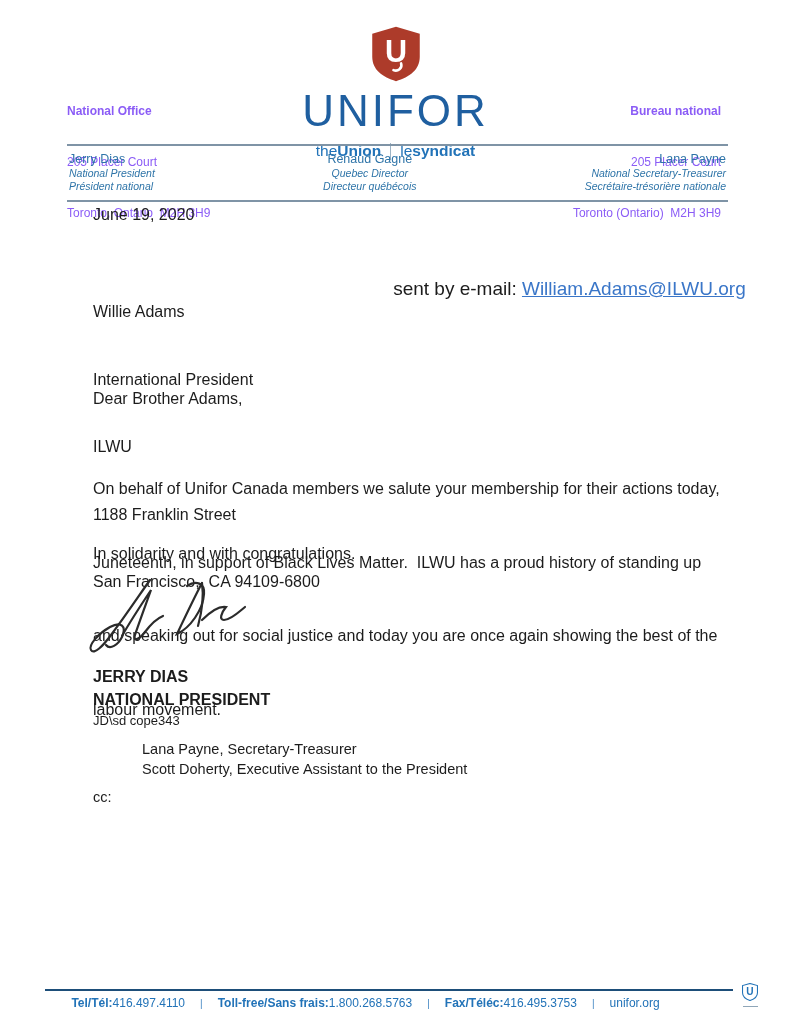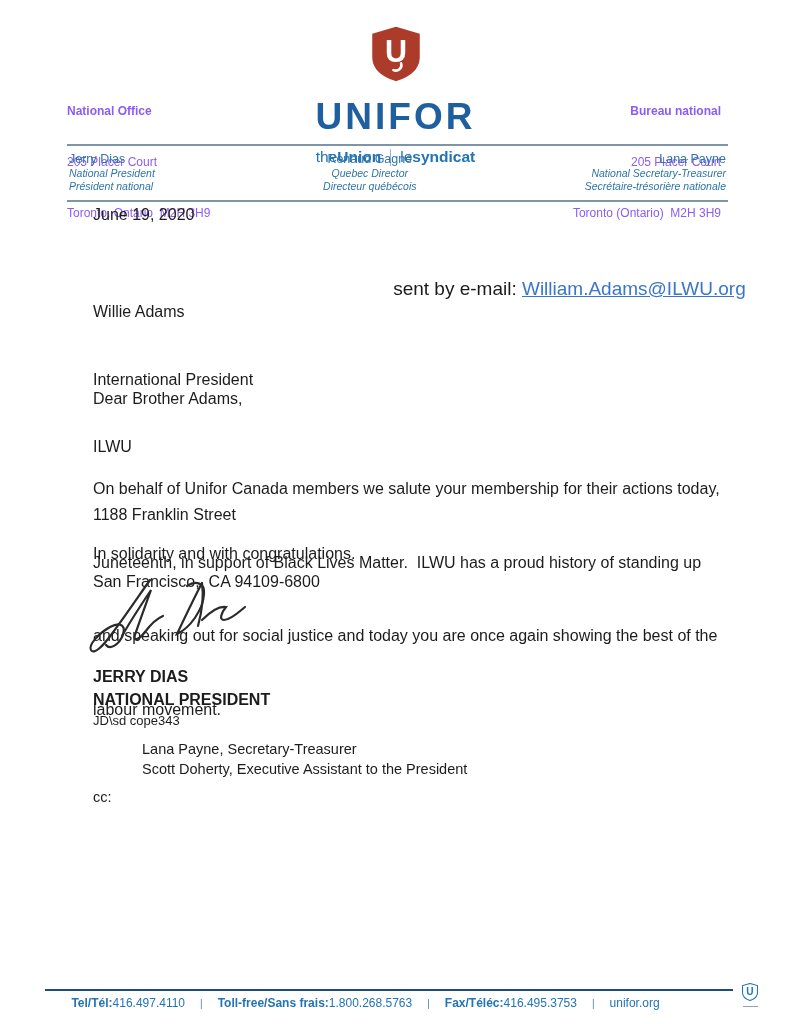--- a/index.html
+++ b/index.html
@@ -7,21 +7,21 @@
     position:relative;width:791px;height:1024px;background:#ffffff;
     font-family:"Liberation Sans",sans-serif;color:#1c1c1c;overflow:hidden;
   }
   
   .hdr-block{position:absolute;top:69px;font-size:12px;line-height:17px;color:#8b5cf6;white-space:pre-wrap;}
   .hdr-left{left:67px;text-align:left;}
   .hdr-right{right:70px;text-align:right;}
   .hdr-title{font-weight:bold;}
   .logo{position:absolute;left:0;right:0;top:26px;text-align:center;}
   .logo svg{display:block;margin:0 auto;}
-  .wordmark{font-size:37px;font-weight:bold;letter-spacing:3px;color:#1f5fa0;line-height:36px;margin-top:17px;}
+  .wordmark{font-size:44px;font-weight:normal;letter-spacing:3px;color:#1f5fa0;line-height:36px;margin-top:11px;}
   .tagline{display:flex;justify-content:center;align-items:center;gap:9px;font-size:15.5px;color:#2273b8;margin-top:13px;}
   .tagline .bold{font-weight:bold;}
   .tag-div{width:1px;height:17px;background:#9db4c6;}
   
   .officers{
     position:absolute;left:67px;width:657px;top:144px;
     border-top:2px solid #7f94a6;border-bottom:2px solid #7f94a6;
     padding:5px 2px 7px;display:flex;justify-content:space-between;color:#2e74a8;
   }
   .off-cell{display:flex;flex-direction:column;}

